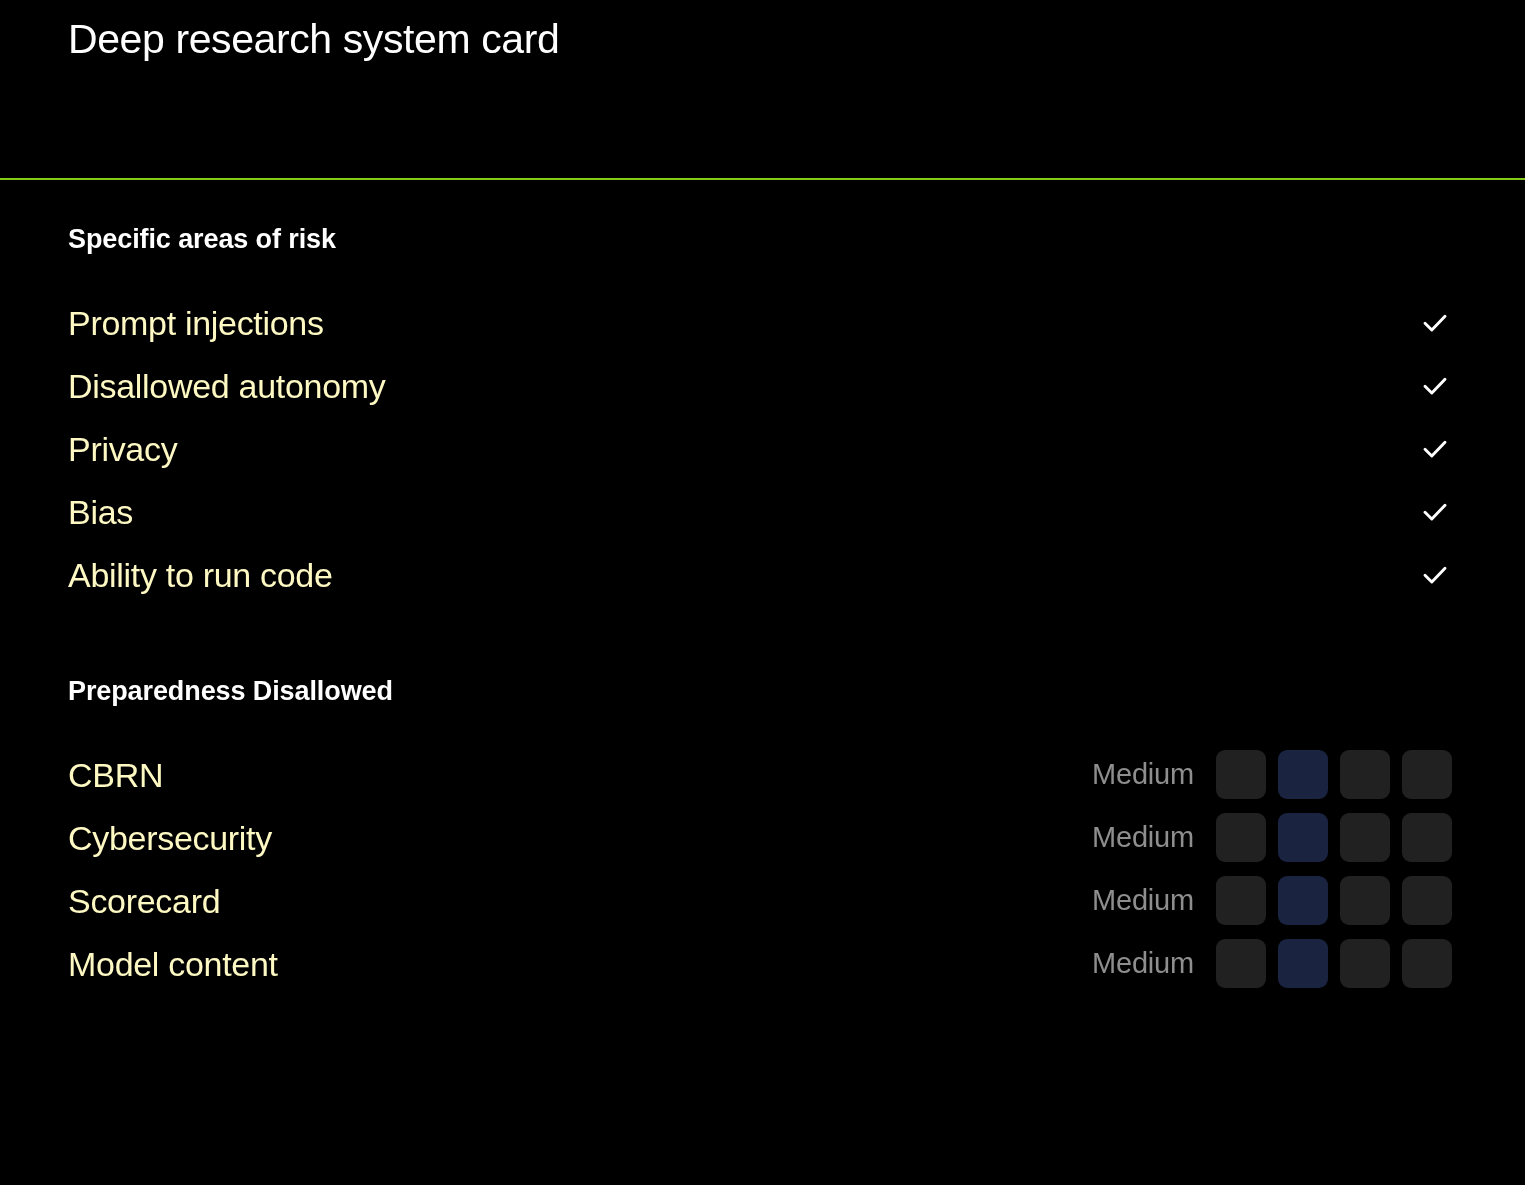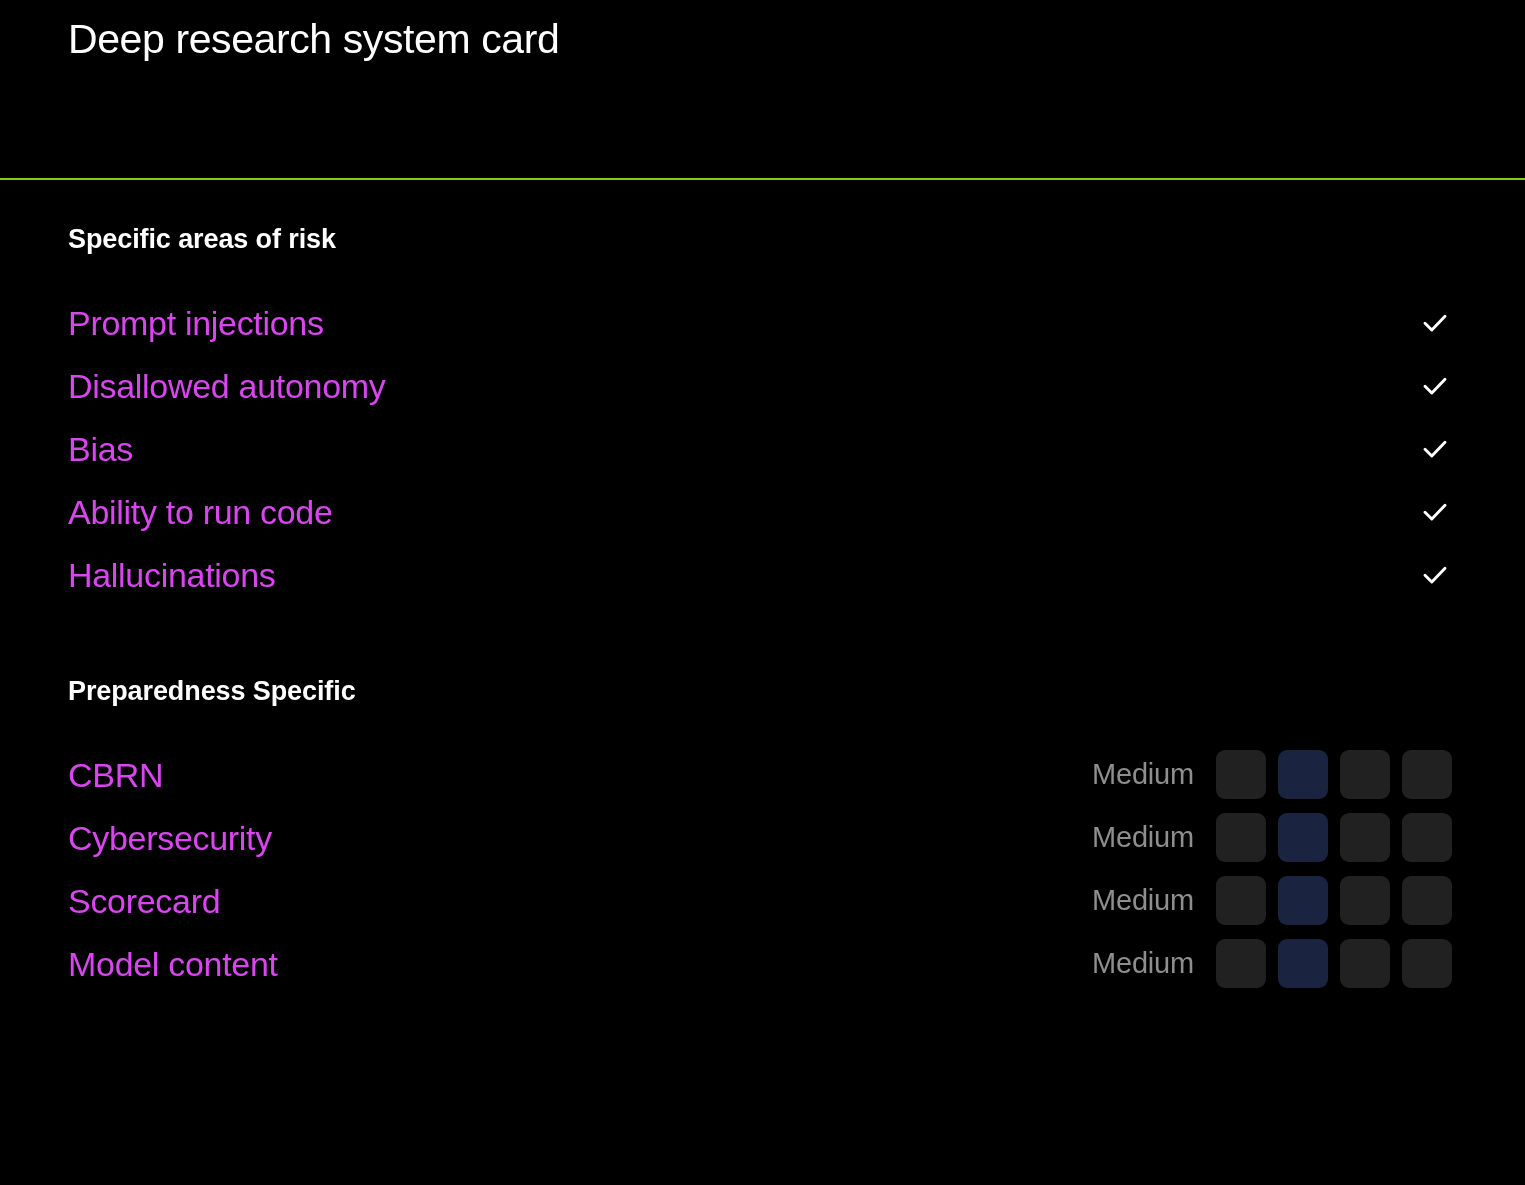--- a/index.html
+++ b/index.html
@@ -72,21 +72,21 @@
     display: flex;
     align-items: center;
     height: 63px;
     padding: 0 58px 0 68px;
     box-sizing: border-box;
   }
   .row-label {
     font-size: 34px;
     font-weight: 400;
     letter-spacing: -0.3px;
-    color: #d946ef;
+    color: #fef9c3;
     white-space: nowrap;
     line-height: 1;
   }
   .row-spacer { flex: 1 1 auto; }
 
   
   .check-icon {
     display: block;
     width: 30px;
     height: 30px;
@@ -154,51 +154,51 @@
           <div class="row">
             <span class="row-label">Disallowed autonomy</span>
             <span class="row-spacer"></span>
             <span class="check-icon">
               <svg width="30" height="30" viewBox="0 0 30 30" aria-hidden="true">
                 <path d="M5 15.2 L11.8 22 L25 8.2" fill="none" stroke="#ffffff" stroke-width="2.9" stroke-linecap="round" stroke-linejoin="round"></path>
               </svg>
             </span>
           </div>
           <div class="row">
+            <span class="row-label">Privacy</span>
+            <span class="row-spacer"></span>
+            <span class="check-icon">
+              <svg width="30" height="30" viewBox="0 0 30 30" aria-hidden="true">
+                <path d="M5 15.2 L11.8 22 L25 8.2" fill="none" stroke="#ffffff" stroke-width="2.9" stroke-linecap="round" stroke-linejoin="round"></path>
+              </svg>
+            </span>
+          </div>
+          <div class="row">
             <span class="row-label">Bias</span>
             <span class="row-spacer"></span>
             <span class="check-icon">
               <svg width="30" height="30" viewBox="0 0 30 30" aria-hidden="true">
                 <path d="M5 15.2 L11.8 22 L25 8.2" fill="none" stroke="#ffffff" stroke-width="2.9" stroke-linecap="round" stroke-linejoin="round"></path>
               </svg>
             </span>
           </div>
           <div class="row">
             <span class="row-label">Ability to run code</span>
-            <span class="row-spacer"></span>
-            <span class="check-icon">
-              <svg width="30" height="30" viewBox="0 0 30 30" aria-hidden="true">
-                <path d="M5 15.2 L11.8 22 L25 8.2" fill="none" stroke="#ffffff" stroke-width="2.9" stroke-linecap="round" stroke-linejoin="round"></path>
-              </svg>
-            </span>
-          </div>
-          <div class="row">
-            <span class="row-label">Hallucinations</span>
             <span class="row-spacer"></span>
             <span class="check-icon">
               <svg width="30" height="30" viewBox="0 0 30 30" aria-hidden="true">
                 <path d="M5 15.2 L11.8 22 L25 8.2" fill="none" stroke="#ffffff" stroke-width="2.9" stroke-linecap="round" stroke-linejoin="round"></path>
               </svg>
             </span>
           </div>
         </div>
     </div>
 
     <div class="section section-scorecard">
-      <h2 class="section-heading">Preparedness Specific</h2>
+      <h2 class="section-heading">Preparedness Disallowed</h2>
       <div class="scorecard-rows">
           <div class="row">
             <span class="row-label">CBRN</span>
             <span class="row-spacer"></span>
             <span class="rating-wrap">
               <span class="rating-label">Medium</span>
               <span class="level-track">
                 <span class="level-cell"></span>
                 <span class="level-cell active"></span>
                 <span class="level-cell"></span>

